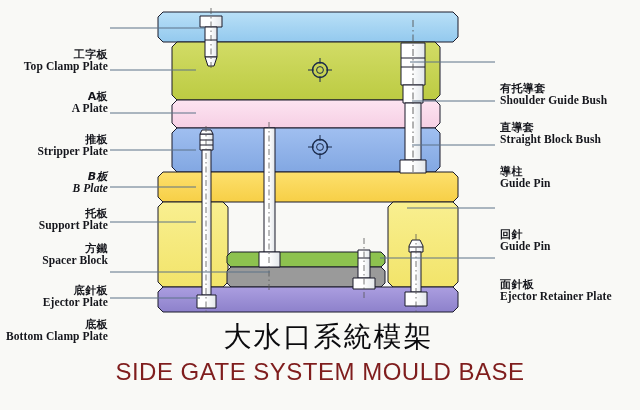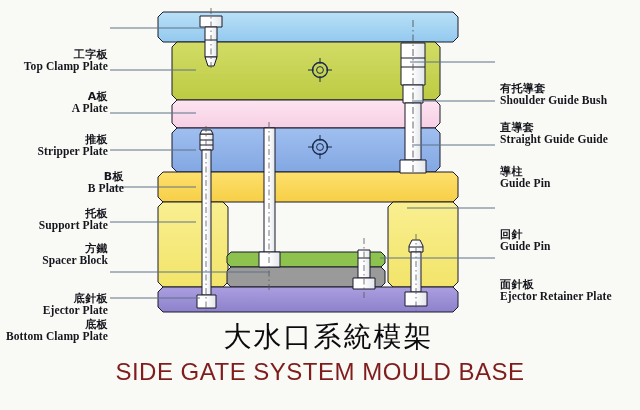--- a/index.html
+++ b/index.html
@@ -213,53 +213,53 @@
   <div class="label left" style="left:0; width:108px; top:62px;">
     <span class="cn">A板</span>
     <span class="en">A Plate</span>
   </div>
 
   <div class="label left" style="left:0; width:108px; top:105px;padding-left:12px;">
     <span class="cn">推板</span>
     <span class="en">Stripper Plate</span>
   </div>
 
-  <div class="label left" style="left:16px; width:108px; top:142px;">
+  <div class="label left" style="left:0; width:108px; top:142px;font-style:italic;">
     <span class="cn">B板</span>
     <span class="en">B Plate</span>
   </div>
 
   <div class="label left" style="left:0; width:108px; top:179px;">
     <span class="cn">托板</span>
     <span class="en">Support Plate</span>
   </div>
 
   <div class="label left" style="left:0; width:108px; top:214px;">
     <span class="cn">方鐵</span>
     <span class="en">Spacer Block</span>
   </div>
 
-  <div class="label left" style="left:0; width:108px; top:264px;">
+  <div class="label left" style="left:0; width:108px; top:256px;">
     <span class="cn">底針板</span>
     <span class="en">Ejector Plate</span>
   </div>
 
   <div class="label left" style="left:0; width:108px; top:290px;">
     <span class="cn">底板</span>
     <span class="en">Bottom Clamp Plate</span>
   </div>
 
   <div class="label right" style="left:500px; top:54px;">
     <span class="cn">有托導套</span>
     <span class="en">Shoulder Guide Bush</span>
   </div>
 
   <div class="label right" style="left:500px; top:93px;">
     <span class="cn">直導套</span>
-    <span class="en">Straight Guide Guide</span>
+    <span class="en">Straight Block Bush</span>
   </div>
 
   <div class="label right" style="left:500px; top:137px;">
     <span class="cn">導柱</span>
     <span class="en">Guide Pin</span>
   </div>
 
   <div class="label right" style="left:500px; top:200px;">
     <span class="cn">回針</span>
     <span class="en">Guide Pin</span>

